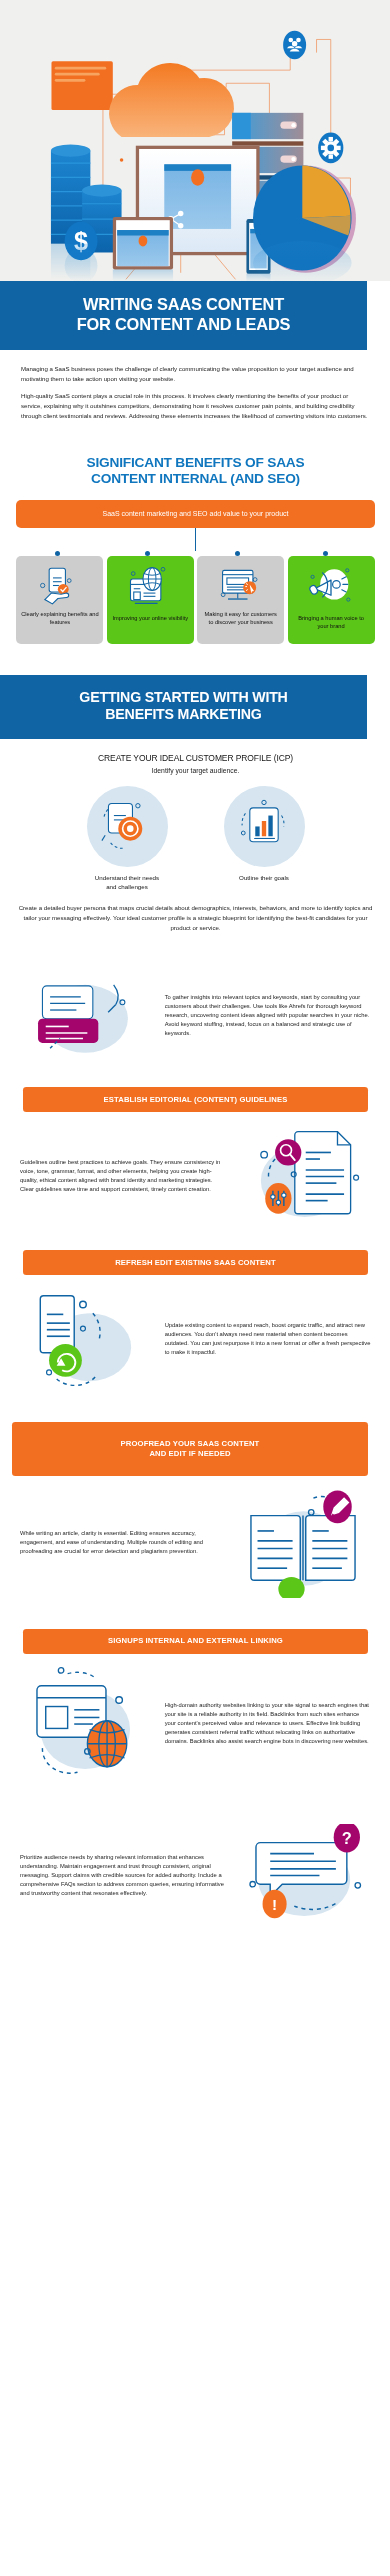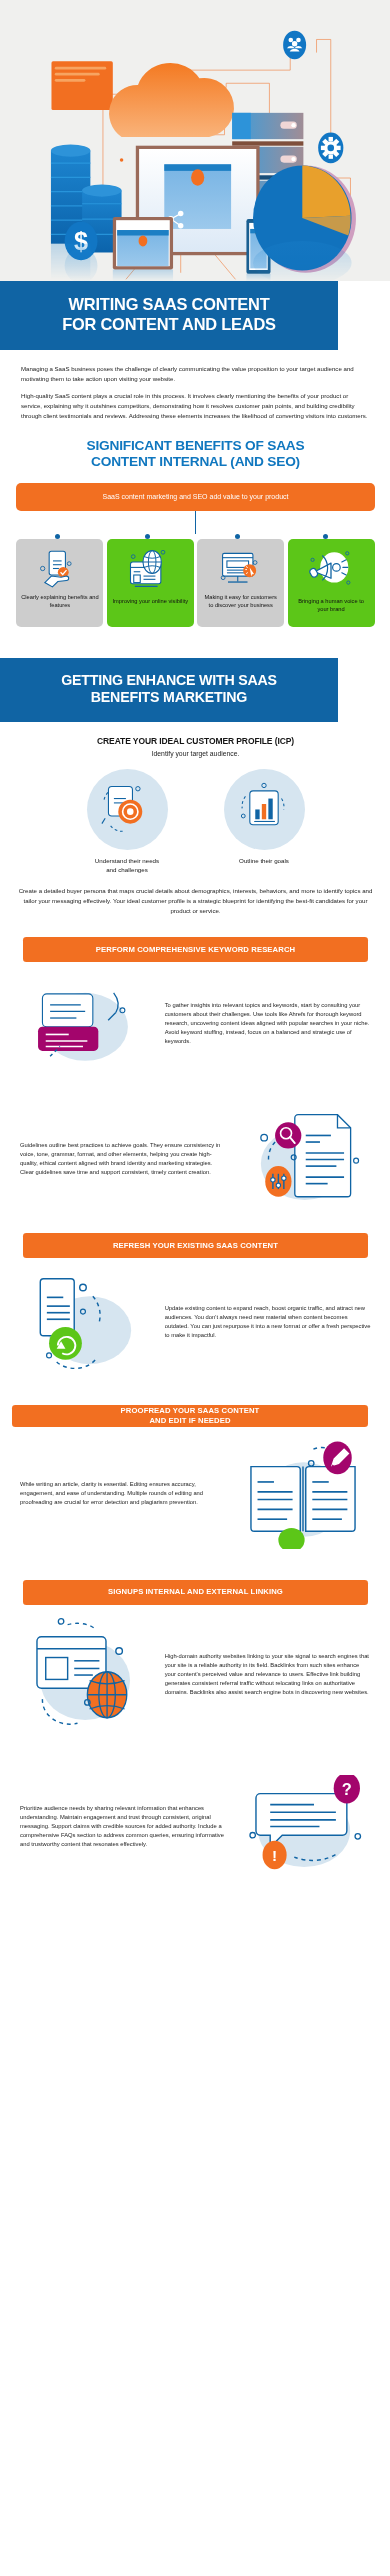--- a/index.html
+++ b/index.html
@@ -22,21 +22,21 @@
     height: 281px;
     background: #f0f0ee;
     position: relative;
     overflow: hidden;
   }
   .hero svg { display: block; }
 
   
   .banner-blue {
     background: #1064a4;
-    width: 338px;
+    width: 367px;
     padding: 14.2px 22px 16.4px;
     text-align: center;
   }
   .banner-blue h1, .banner-blue h2 {
     color: #ffffff;
     font-weight: bold;
     font-size: 16.4px;
     line-height: 1.18;
     letter-spacing: -0.2px;
   }
@@ -52,27 +52,27 @@
   }
 
   
   .h-blue {
     text-align: center;
     color: #1077bf;
     font-size: 13.7px;
     font-weight: bold;
     line-height: 1.16;
     letter-spacing: -0.2px;
-    margin: 17px 13px 13px;
+    margin: 34px 13px 13px;
   }
   .h-dark {
     text-align: center;
     color: #151515;
     font-size: 8.5px;
-    font-weight: bold;
+    font-weight: normal;
     letter-spacing: -0.1px;
     margin-top: 14.2px;
   }
   .sub-dark {
     text-align: center;
     color: #1c1c1c;
     font-size: 6.8px;
     margin-top: 3.8px;
   }
 
@@ -92,21 +92,21 @@
     color: #ffffff;
     border-radius: 3.3px;
     text-align: center;
     font-weight: bold;
     font-size: 7.7px;
     letter-spacing: 0.1px;
     line-height: 1.25;
     padding: 7.7px 10px;
     margin: 0 23px;
   }
-  .step-bar.two-line { padding: 1px 10px; margin-left: 12px; }
+  .step-bar.two-line { padding: 17px 10px; margin-left: 12px; }
 
   .connector {
     width: 1.1px;
     height: 23px;
     background: #1064a4;
     margin: 0 auto;
   }
   .dot-row {
     position: relative;
     height: 5.5px;
@@ -504,21 +504,21 @@
         </svg>
       </div>
       <div class="lbl">Bringing a human voice to your brand</div>
     </div>
   </div>
 
   <div class="gap-lg"></div>
 
   <div class="banner-blue sec">
     <h2>
-      <span>GETTING ENHANCE WITH SAAS</span><br>
+      <span>GETTING STARTED WITH WITH</span><br>
       <span>BENEFITS MARKETING</span>
     </h2>
   </div>
 
   <h3 class="h-dark">CREATE YOUR IDEAL CUSTOMER PROFILE (ICP)</h3>
   <div class="sub-dark">Identify your target audience.</div>
 
   <div class="icp-row">
     <div class="icp-col">
       <div class="icp-circle">
@@ -558,21 +558,20 @@
       <div class="icp-cap">
         <span>Outline their goals</span>
       </div>
     </div>
   </div>
 
   <p class="center-para">Create a detailed buyer persona that maps crucial details about demographics, interests, behaviors, and more to identify topics and tailor your messaging effectively. Your ideal customer profile is a strategic blueprint for identifying the best-fit candidates for your product or service.</p>
 
   <div class="gap-md"></div>
 
-  <div class="step-bar">PERFORM COMPREHENSIVE KEYWORD RESEARCH</div>
   <div class="step-block">
     <div class="step-art">
       <svg width="126" height="99" viewBox="0 0 230 180">
         <ellipse cx="108" cy="96" rx="78" ry="62" fill="#d6e5f0"></ellipse>
         <rect x="30" y="36" width="92" height="60" rx="8" fill="#fff" stroke="#1064a4" stroke-width="2"></rect>
         <line x1="44" y1="56" x2="100" y2="56" stroke="#1064a4" stroke-width="2.4"></line>
         <line x1="44" y1="68" x2="108" y2="68" stroke="#1064a4" stroke-width="2.4"></line>
         <line x1="44" y1="80" x2="92" y2="80" stroke="#1064a4" stroke-width="2.4"></line>
         <rect x="22" y="96" width="110" height="44" rx="8" fill="#a3056c"></rect>
         <line x1="36" y1="110" x2="78" y2="110" stroke="#fff" stroke-width="3"></line>
@@ -583,20 +582,21 @@
         <circle cx="176" cy="66" r="4.5" fill="none" stroke="#1064a4" stroke-width="2"></circle>
         <path d="M44 150 l18 -18" stroke="#1064a4" stroke-width="2.6" stroke-dasharray="6 6" fill="none"></path>
       </svg>
     </div>
     <div class="step-text" style="white-space:pre-line">To gather insights into relevant topics and keywords, start by consulting your customers about their challenges. Use tools like Ahrefs for thorough keyword research, uncovering content ideas aligned with popular searches in your niche.
 Avoid keyword stuffing, instead, focus on a balanced and strategic use of keywords.</div>
   </div>
 
   <div class="gap-md"></div>
 
+  <div class="step-bar">ESTABLISH EDITORIAL (CONTENT) GUIDELINES</div>
   <div class="step-block rev">
     <div class="step-art">
       <svg width="126" height="104" viewBox="0 0 230 190">
         <ellipse cx="118" cy="104" rx="80" ry="66" fill="#d6e5f0"></ellipse>
         <path d="M106 14 h72 l24 24 v120 a6 6 0 0 1 -6 6 h-90 a6 6 0 0 1 -6 -6 v-138 a6 6 0 0 1 6 -6 z" fill="#fff" stroke="#1064a4" stroke-width="2.4"></path>
         <path d="M178 14 v24 h24" fill="none" stroke="#1064a4" stroke-width="2.4"></path>
         <g stroke="#1064a4" stroke-width="3">
           <line x1="120" y1="52" x2="166" y2="52"></line>
           <line x1="120" y1="64" x2="146" y2="64"></line>
           <line x1="120" y1="84" x2="190" y2="84"></line>
@@ -621,21 +621,21 @@
         <circle cx="60" cy="133" r="4" fill="#fff" stroke="#1064a4" stroke-width="2"></circle>
         <circle cx="70" cy="143" r="4" fill="#fff" stroke="#1064a4" stroke-width="2"></circle>
         <circle cx="80" cy="130" r="4" fill="#fff" stroke="#1064a4" stroke-width="2"></circle>
       </svg>
     </div>
     <div class="step-text">Guidelines outline best practices to achieve goals. They ensure consistency in voice, tone, grammar, format, and other elements, helping you create high-quality, ethical content aligned with brand identity and marketing strategies. Clear guidelines save time and support consistent, timely content creation.</div>
   </div>
 
   <div class="gap-md"></div>
 
-  <div class="step-bar">REFRESH YOUR EXISTING SAAS CONTENT</div>
+  <div class="step-bar">REFRESH EDIT EXISTING SAAS CONTENT</div>
   <div class="step-block">
     <div class="step-art">
       <svg width="126" height="104" viewBox="0 0 230 190">
         <ellipse cx="116" cy="110" rx="76" ry="62" fill="#d6e5f0"></ellipse>
         <rect x="26" y="16" width="62" height="104" rx="6" fill="#fff" stroke="#1064a4" stroke-width="2.6"></rect>
         <g stroke="#1064a4" stroke-width="3">
           <line x1="38" y1="50" x2="68" y2="50"></line>
           <line x1="38" y1="66" x2="80" y2="66"></line>
           <line x1="38" y1="78" x2="80" y2="78"></line>
           <line x1="38" y1="90" x2="80" y2="90"></line>

